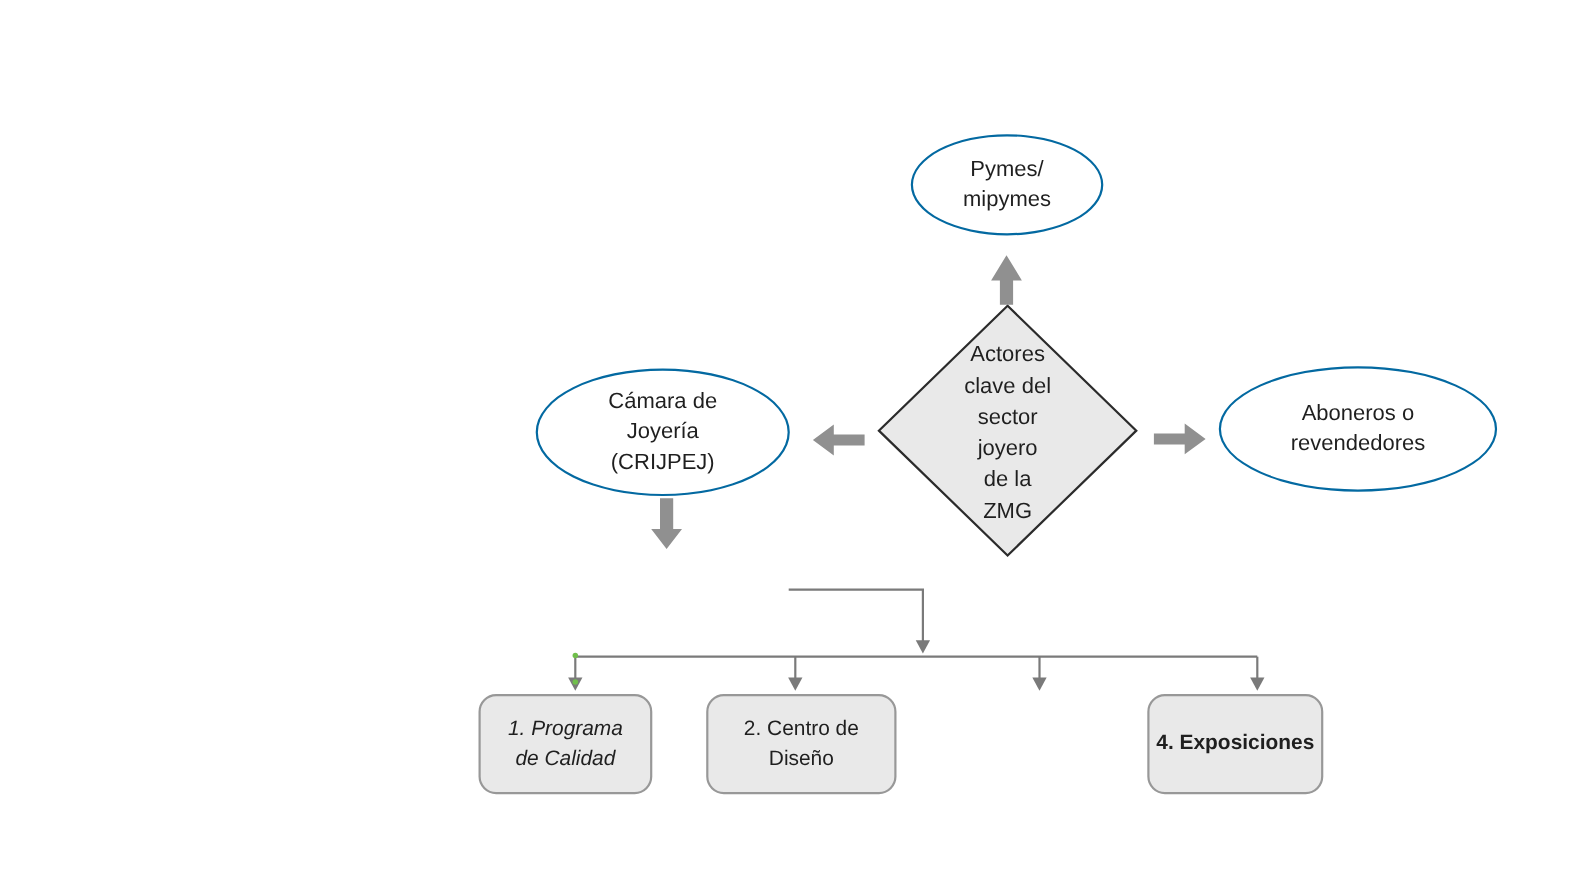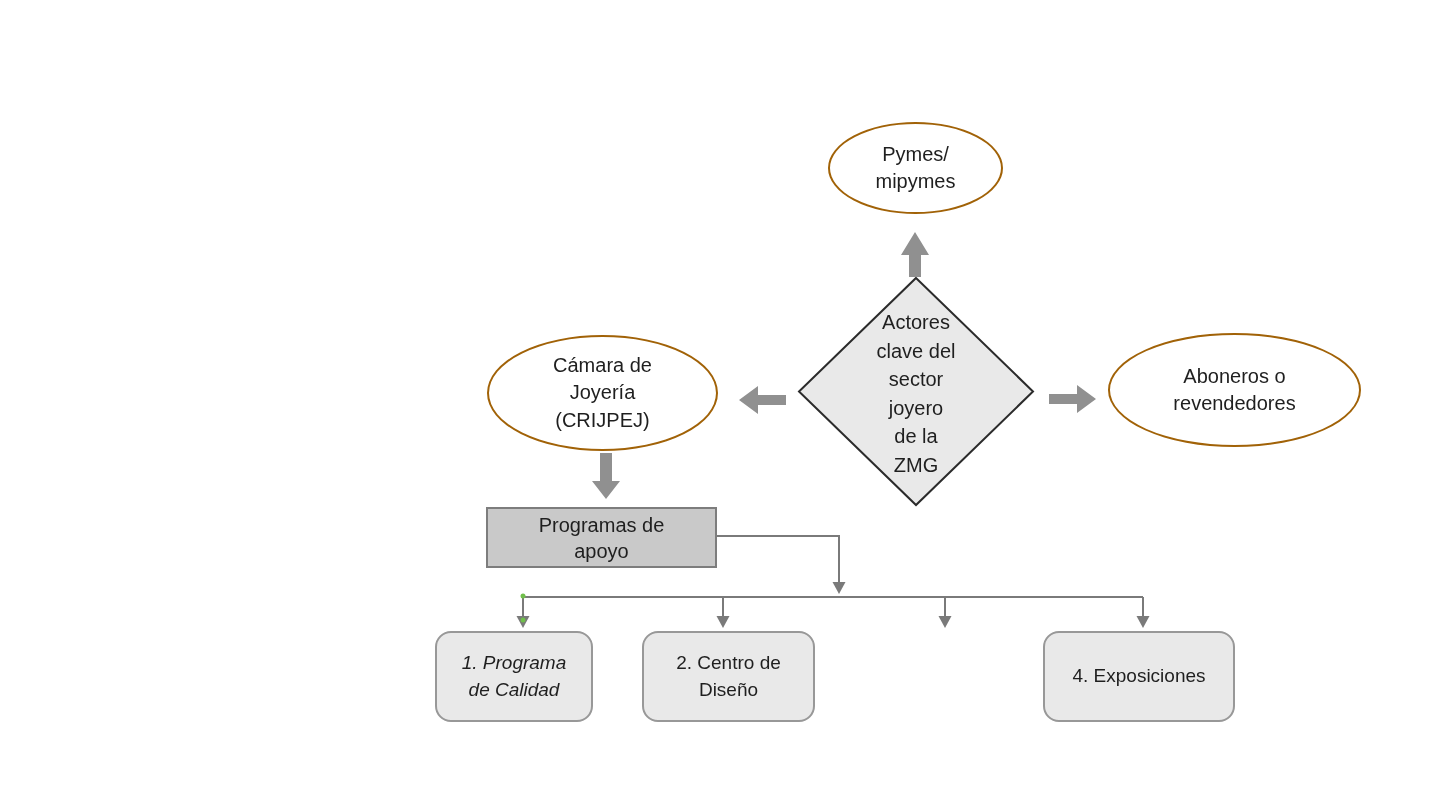--- a/index.html
+++ b/index.html
@@ -18,21 +18,21 @@
     display: flex;
     align-items: center;
     justify-content: center;
     text-align: center;
     white-space: pre-line;
     box-sizing: border-box;
     color: #1f1f1f;
   }
   .ellipse {
     background: #ffffff;
-    border: 2px solid #a16207;
+    border: 2px solid #0369a1;
     border-radius: 50%;
     font-size: 20px;
     line-height: 1.36;
   }
   .rect-node {
     background: #c9c9c9;
     border: 2px solid #7d7d7d;
     font-size: 20px;
     line-height: 1.3;
   }
@@ -97,25 +97,23 @@
   <div class="node ellipse" style="left:828px; top:122px; width:175px; height:92px;">Pymes/
 mipymes</div>
 
   <div class="node ellipse" style="left:487px; top:335px; width:231px; height:116px;">Cámara de
 Joyería
 (CRIJPEJ)</div>
 
   <div class="node ellipse" style="left:1108px; top:333px; width:253px; height:114px;">Aboneros o
 revendedores</div>
 
-  <div class="node rect-node" style="left:486px; top:507px; width:231px; height:61px;">Programas de
-apoyo</div>
 
   <div class="node rounded-node" style="left:435px; top:631px; width:158px; height:91px;font-style:italic;">1. Programa
 de Calidad</div>
 
   <div class="node rounded-node" style="left:642px; top:631px; width:173px; height:91px;">2. Centro de
 Diseño</div>
 
 
-  <div class="node rounded-node" style="left:1043px; top:631px; width:192px; height:91px;">4. Exposiciones</div>
+  <div class="node rounded-node" style="left:1043px; top:631px; width:160px; height:91px;font-weight:bold;">4. Exposiciones</div>
 
 </div>
 
 </body></html>

